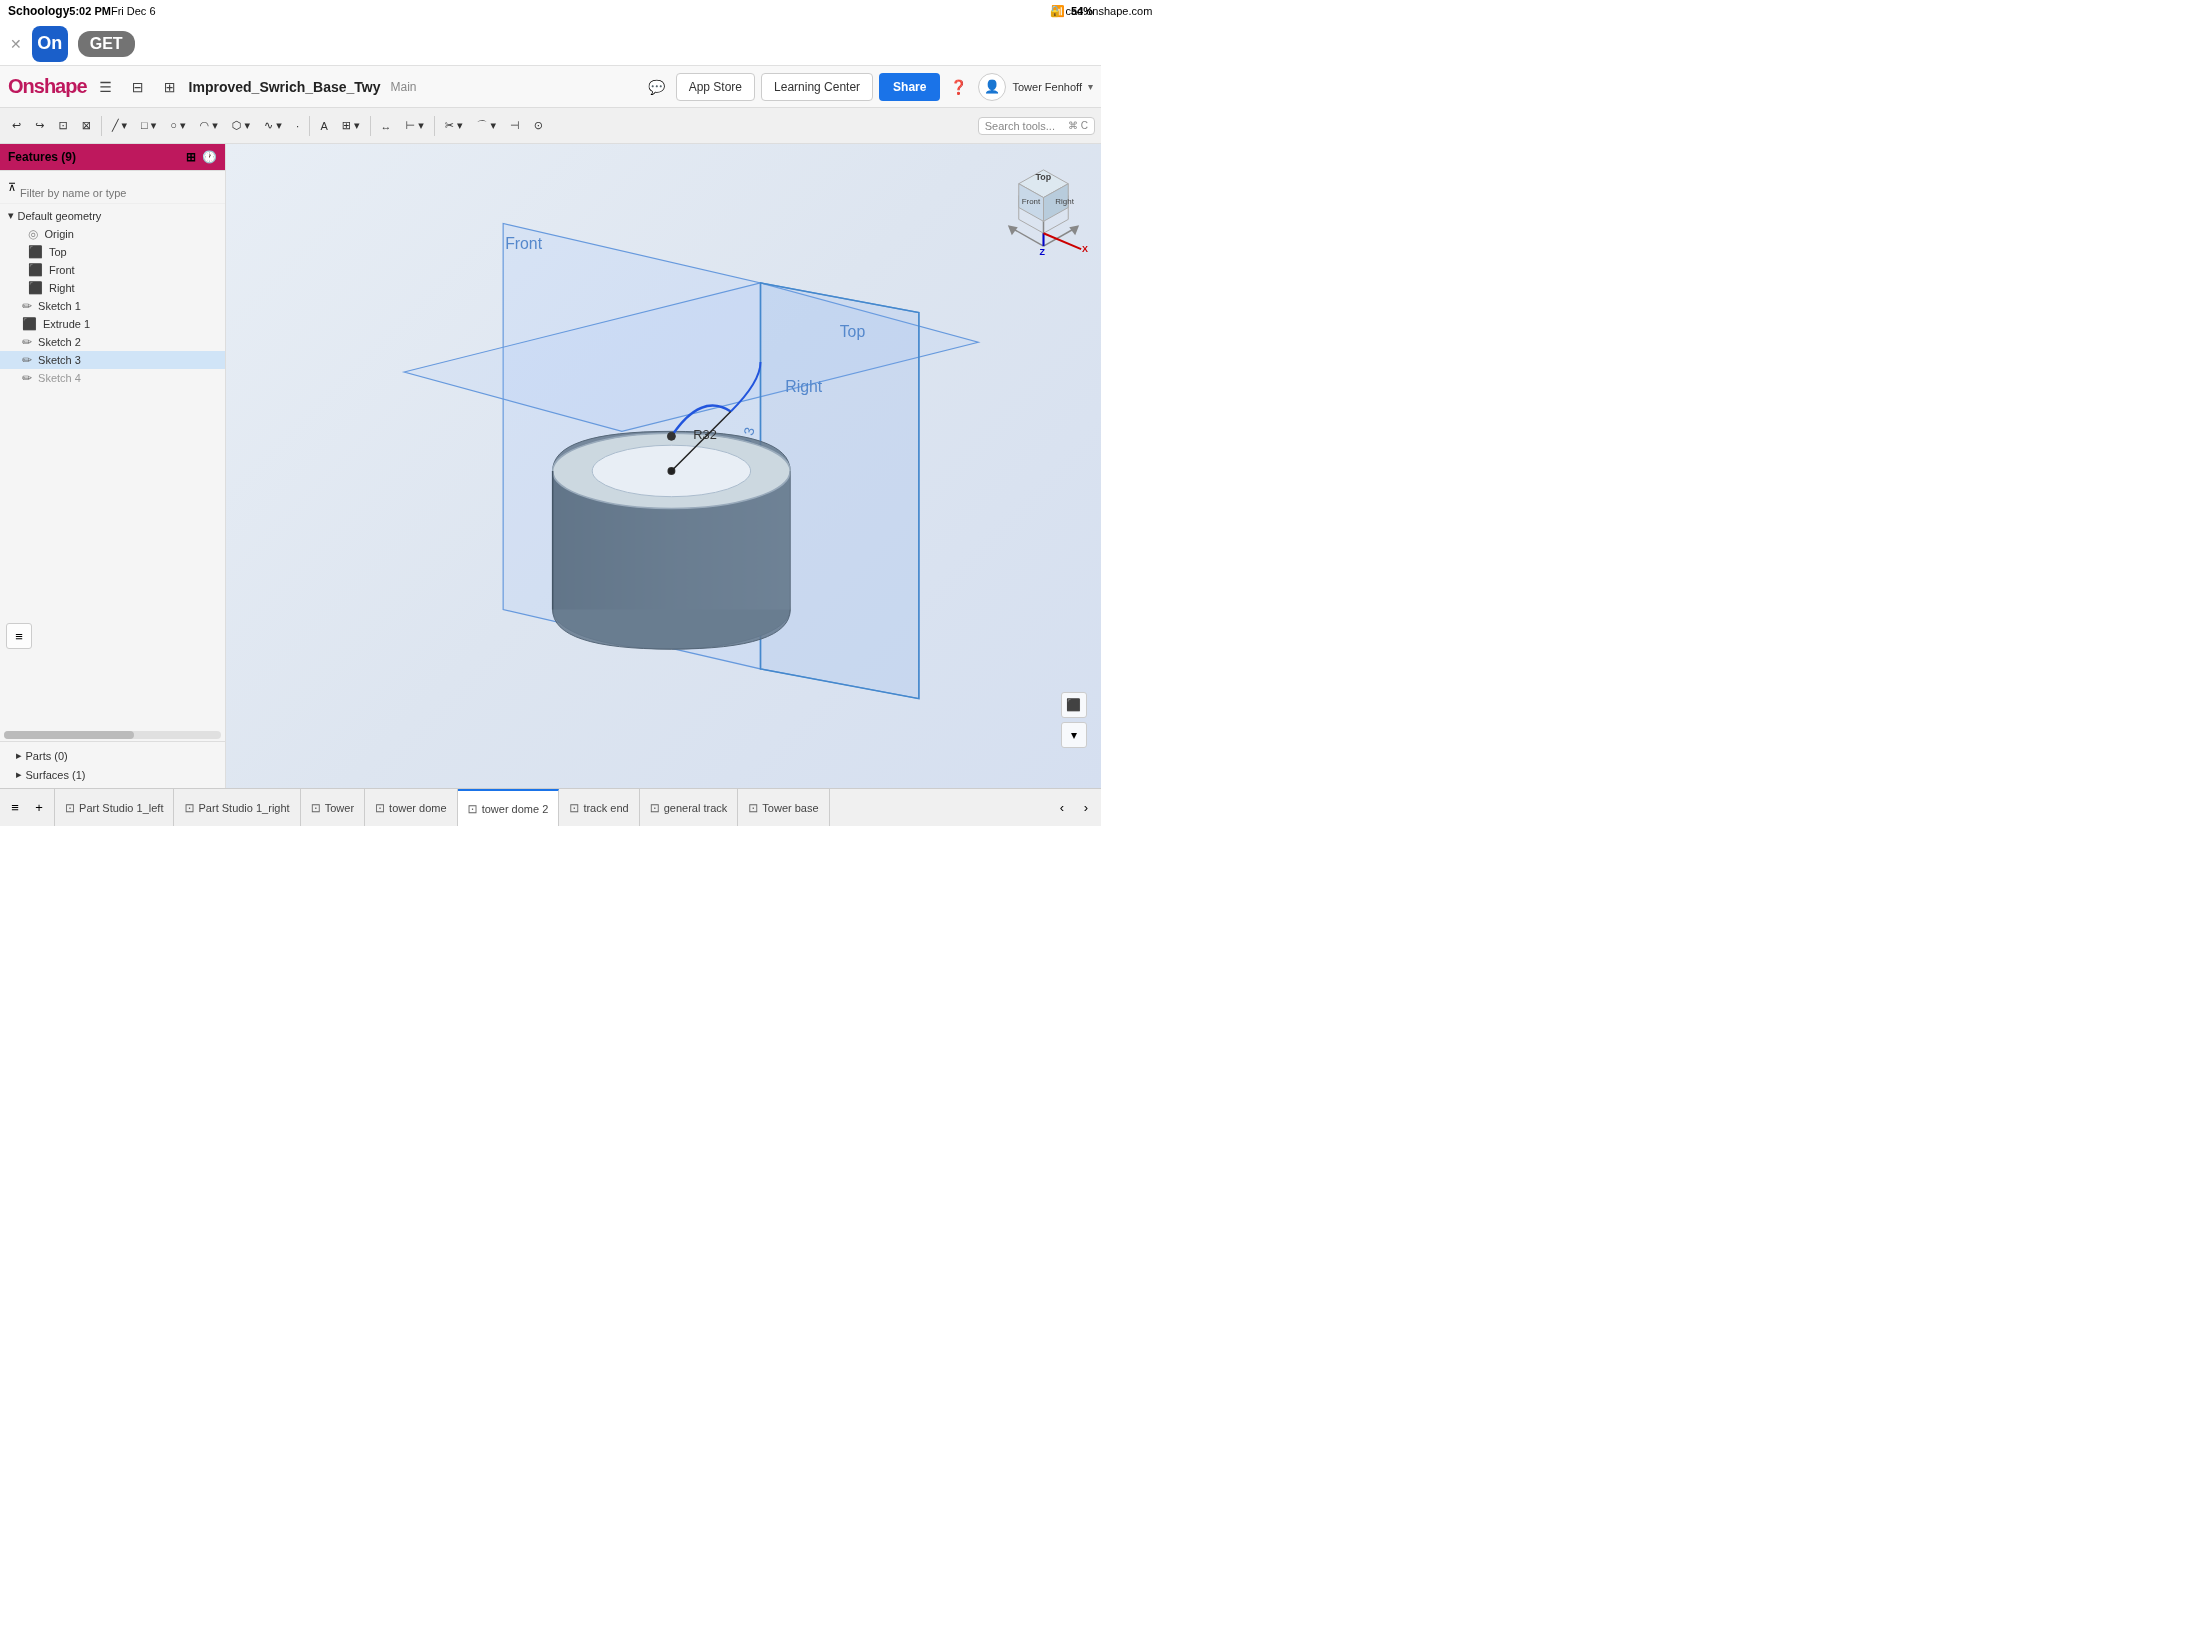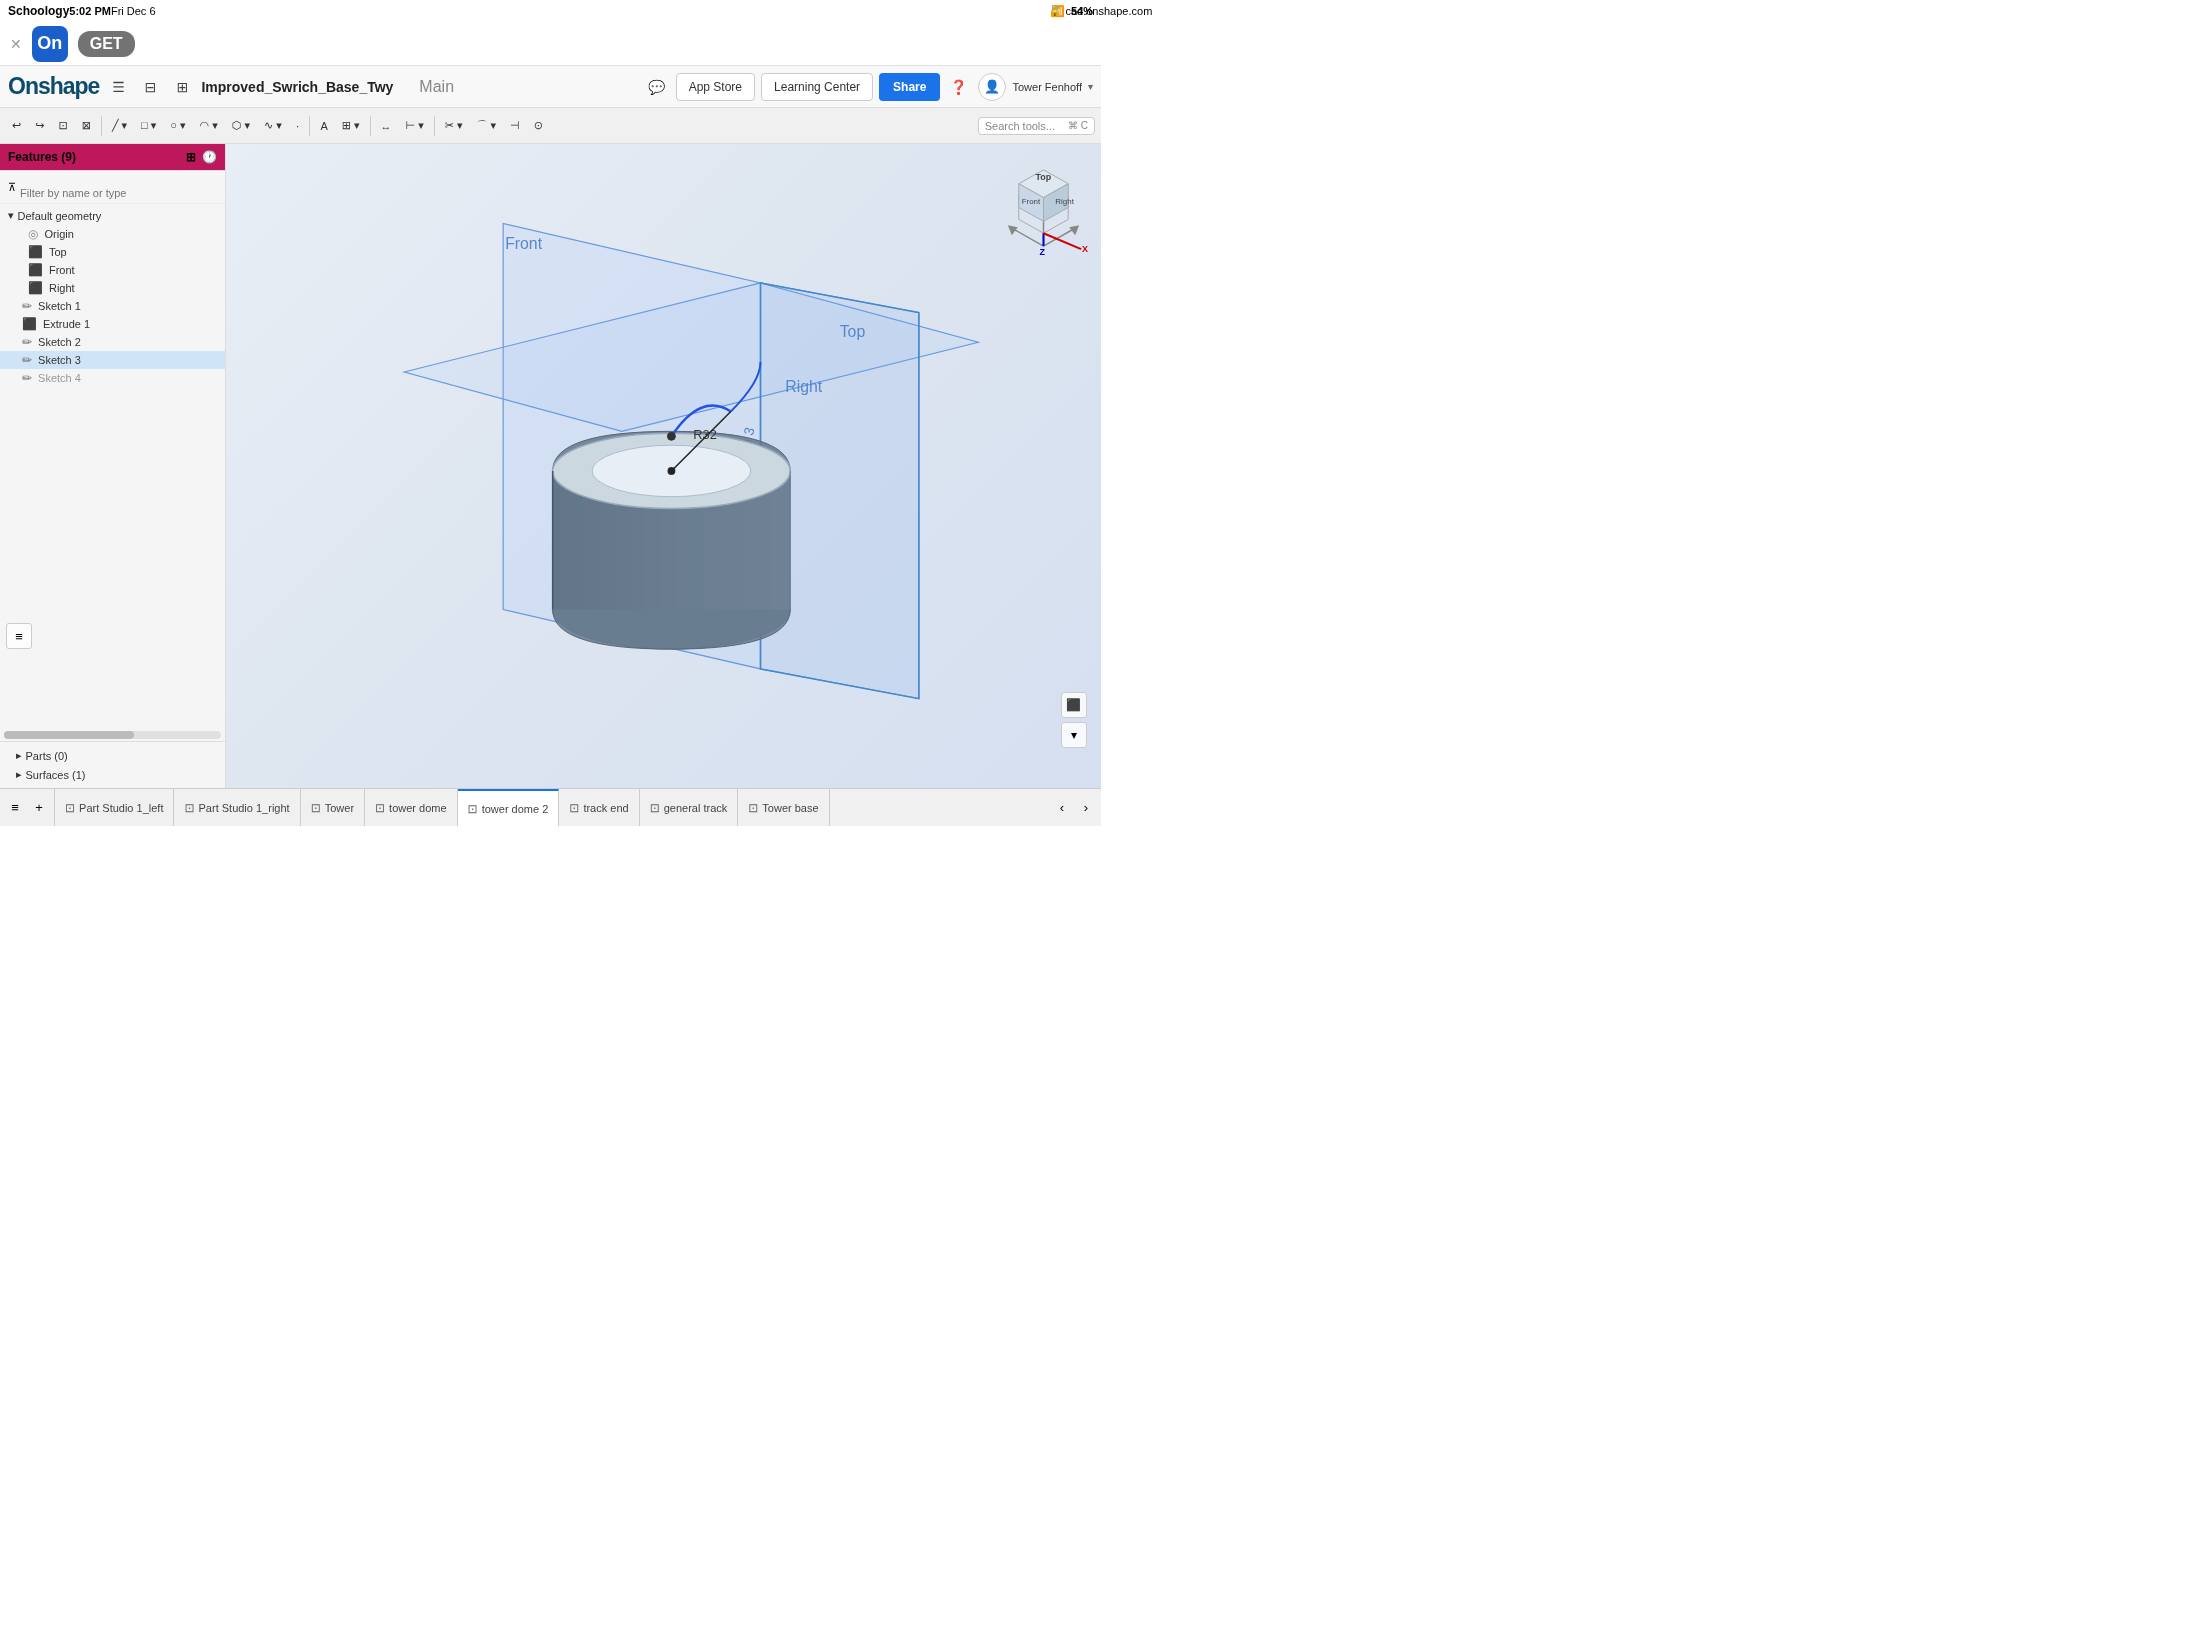--- a/index.html
+++ b/index.html
@@ -56,31 +56,31 @@
     
     #main-toolbar {
       height: 42px;
       background: #f8f8f8;
       border-bottom: 1px solid #ddd;
       display: flex;
       align-items: center;
       padding: 0 8px;
       gap: 6px;
     }
-    .onshape-logo { color: #0c4a6e; font-weight: 900; font-size: 23px; letter-spacing: -1px; }
+    .onshape-logo { color: #be185d; font-weight: 900; font-size: 20px; letter-spacing: -1px; }
     .toolbar-icon-btn {
       width: 26px; height: 26px;
       display: flex; align-items: center; justify-content: center;
       border-radius: 4px;
       cursor: pointer;
       font-size: 14px;
       color: #444;
     }
     .doc-title { font-weight: 600; font-size: 14px; color: #222; }
-    .doc-branch { font-size: 16px; color: #888; margin-left: 20px; }
+    .doc-branch { font-size: 12px; color: #888; margin-left: 4px; }
     .toolbar-spacer { flex: 1; }
     .toolbar-btn {
       height: 28px;
       border: 1px solid #ccc;
       background: #fff;
       border-radius: 4px;
       padding: 0 12px;
       font-size: 12px;
       cursor: pointer;
       color: #333;

